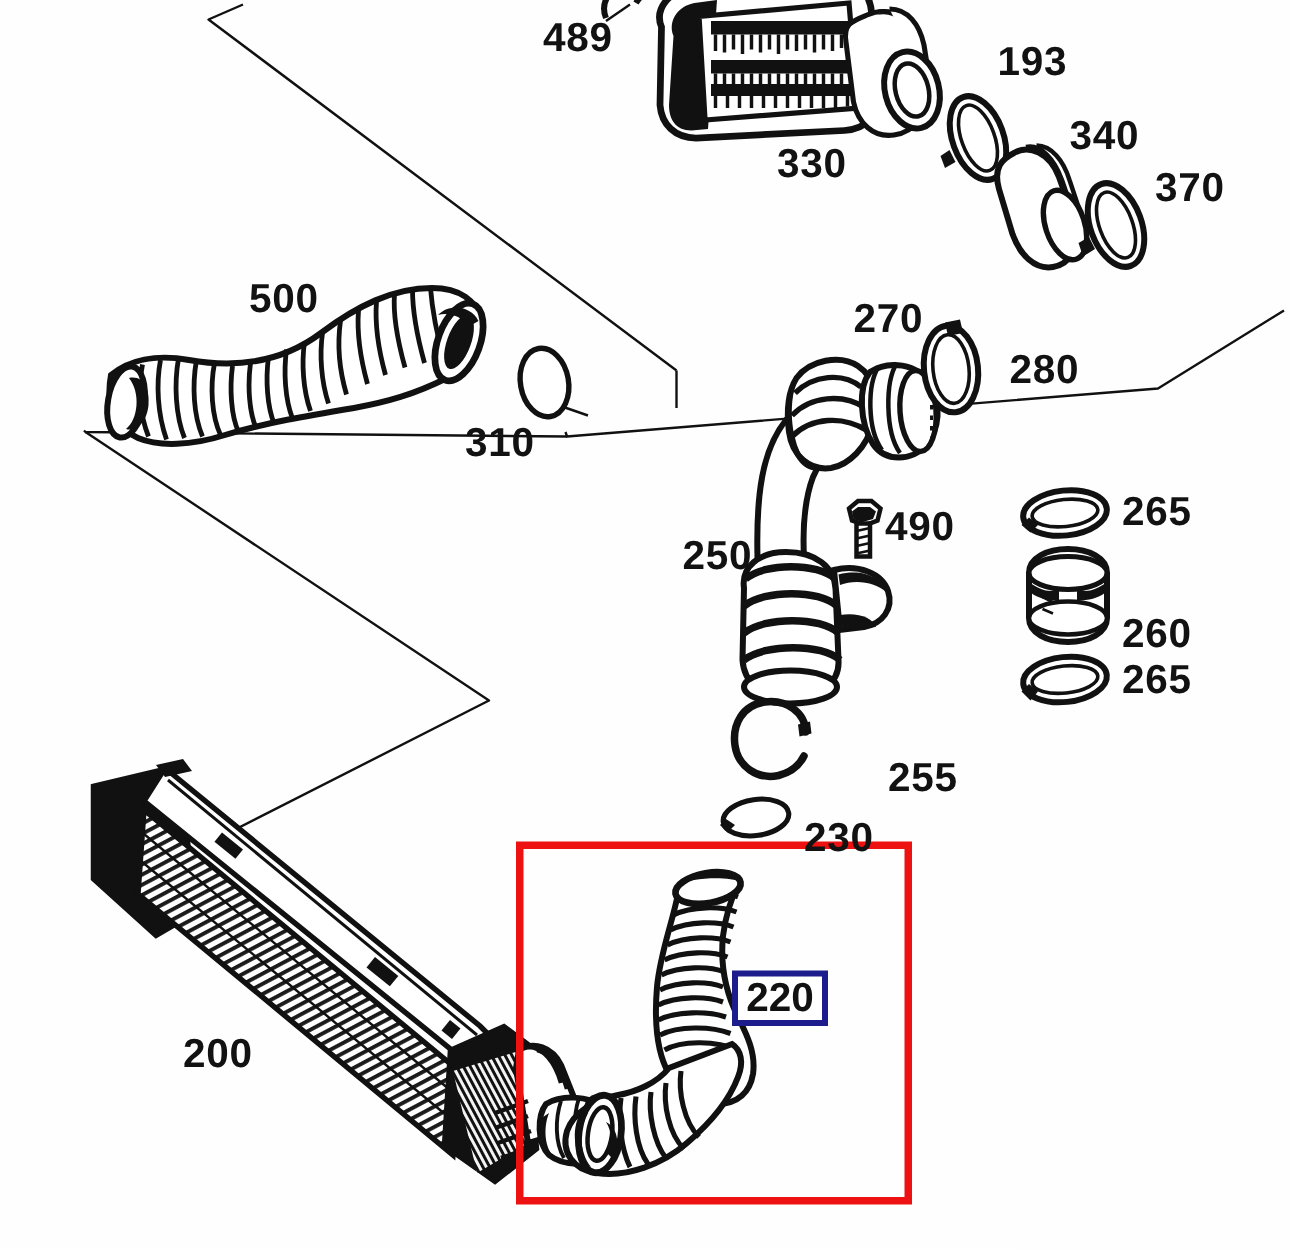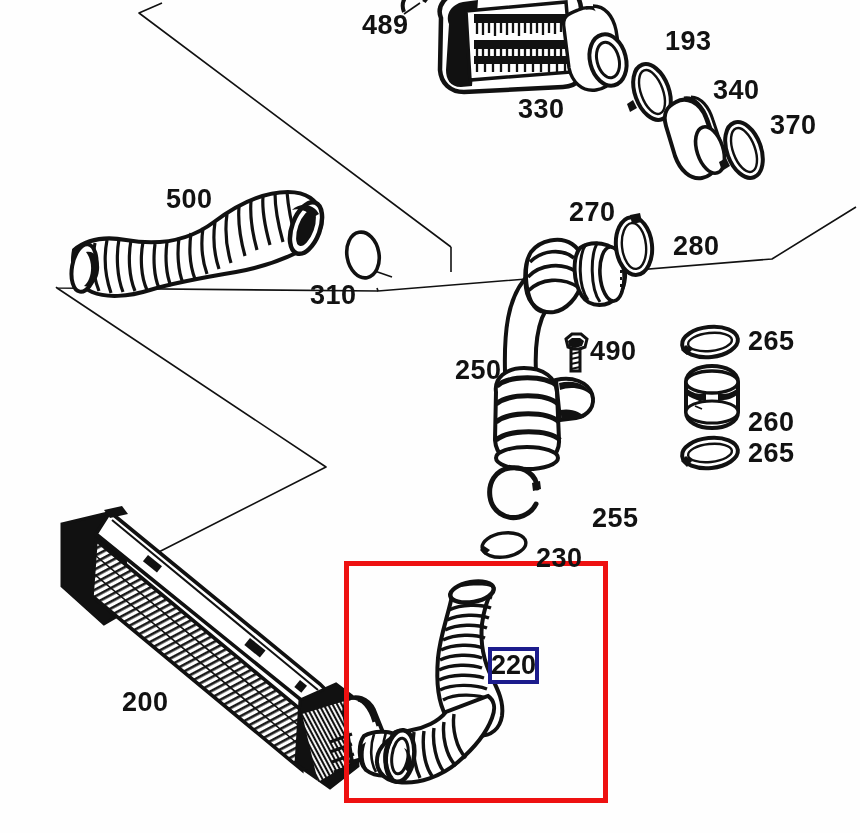--- a/index.html
+++ b/index.html
@@ -359,21 +359,21 @@
       <ellipse cx="400" cy="756" rx="14" ry="26" transform="rotate(8 400 756)" fill="#fff" stroke="#111" stroke-width="4.5"></ellipse>
       <ellipse cx="400" cy="756" rx="8" ry="18" transform="rotate(8 400 756)" fill="#fff" stroke="#111" stroke-width="3"></ellipse>
       <path d="M392 742 C386 752 386 768 394 778 C384 774 380 756 386 744 Z" fill="#111"></path>
       <path d="M404 748 C412 752 414 764 408 772 L404 768 C408 762 408 754 404 748 Z" fill="#111"></path>
     </g>
 
   </svg>
 
   <div class="hl-box" id="hlbox" style="left: 344px; top: 561px; width: 264px; height: 242px; border-width: 5px; border-color: rgb(238, 17, 17);"></div>
 
-  <div class="cal-box" id="calbox" style="left: 488px; top: 647px; width: 51px; height: 37px; border-width: 4px; border-color: rgb(28, 28, 140);">
+  <div class="cal-box" id="calbox" style="left: 488px; top: 647px; width: 64px; height: 37px; border-width: 4px; border-color: rgb(28, 28, 140);">
     <span class="lbltxt">220</span>
   </div>
 
   <div id="labels">
       <div class="lbl" style="left: 362px; top: 12px;">489</div>
       <div class="lbl" style="left: 518px; top: 96px;">330</div>
       <div class="lbl" style="left: 665px; top: 28px;">193</div>
       <div class="lbl" style="left: 713px; top: 77px;">340</div>
       <div class="lbl" style="left: 770px; top: 112px;">370</div>
       <div class="lbl" style="left: 166px; top: 186px;">500</div>

